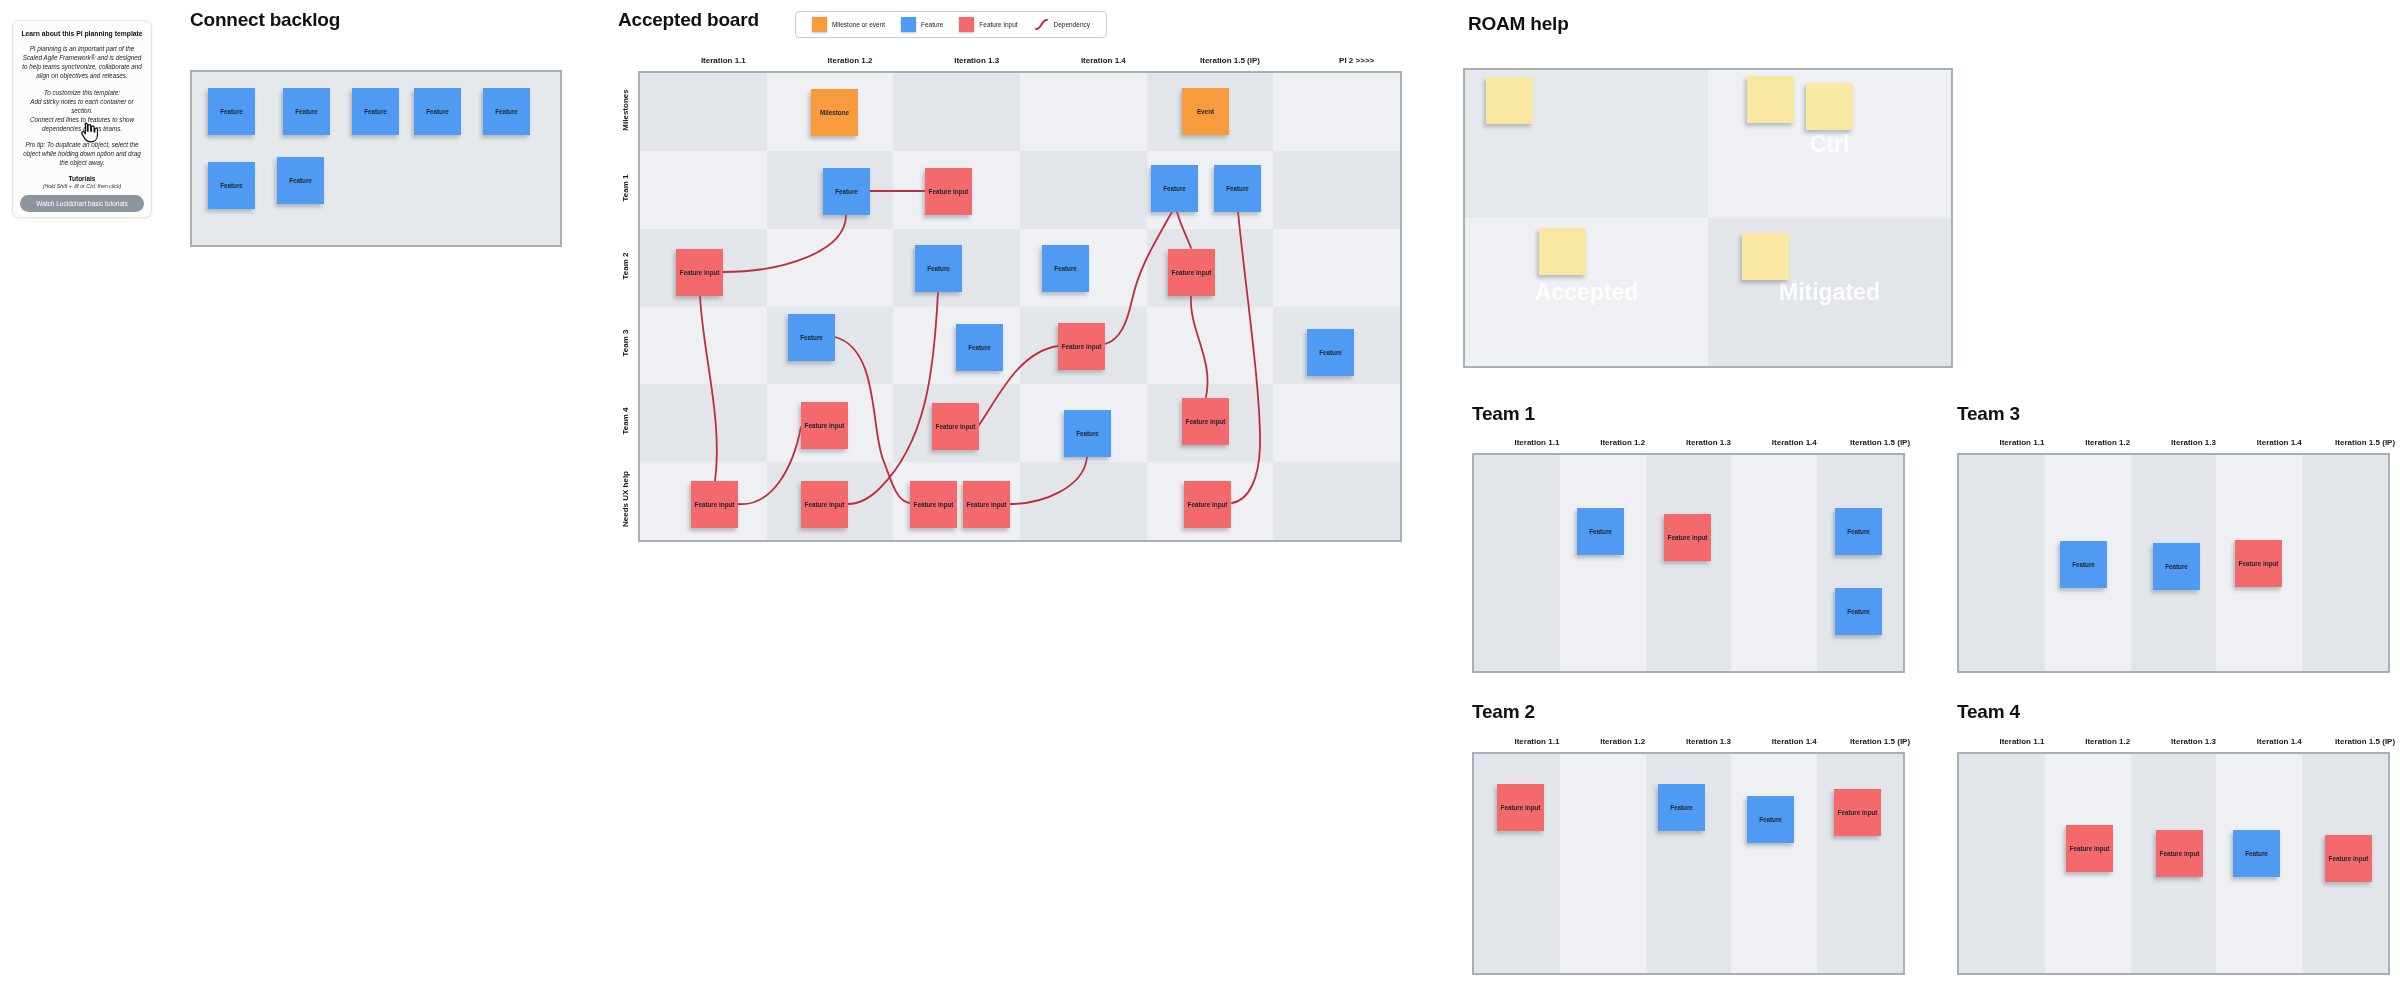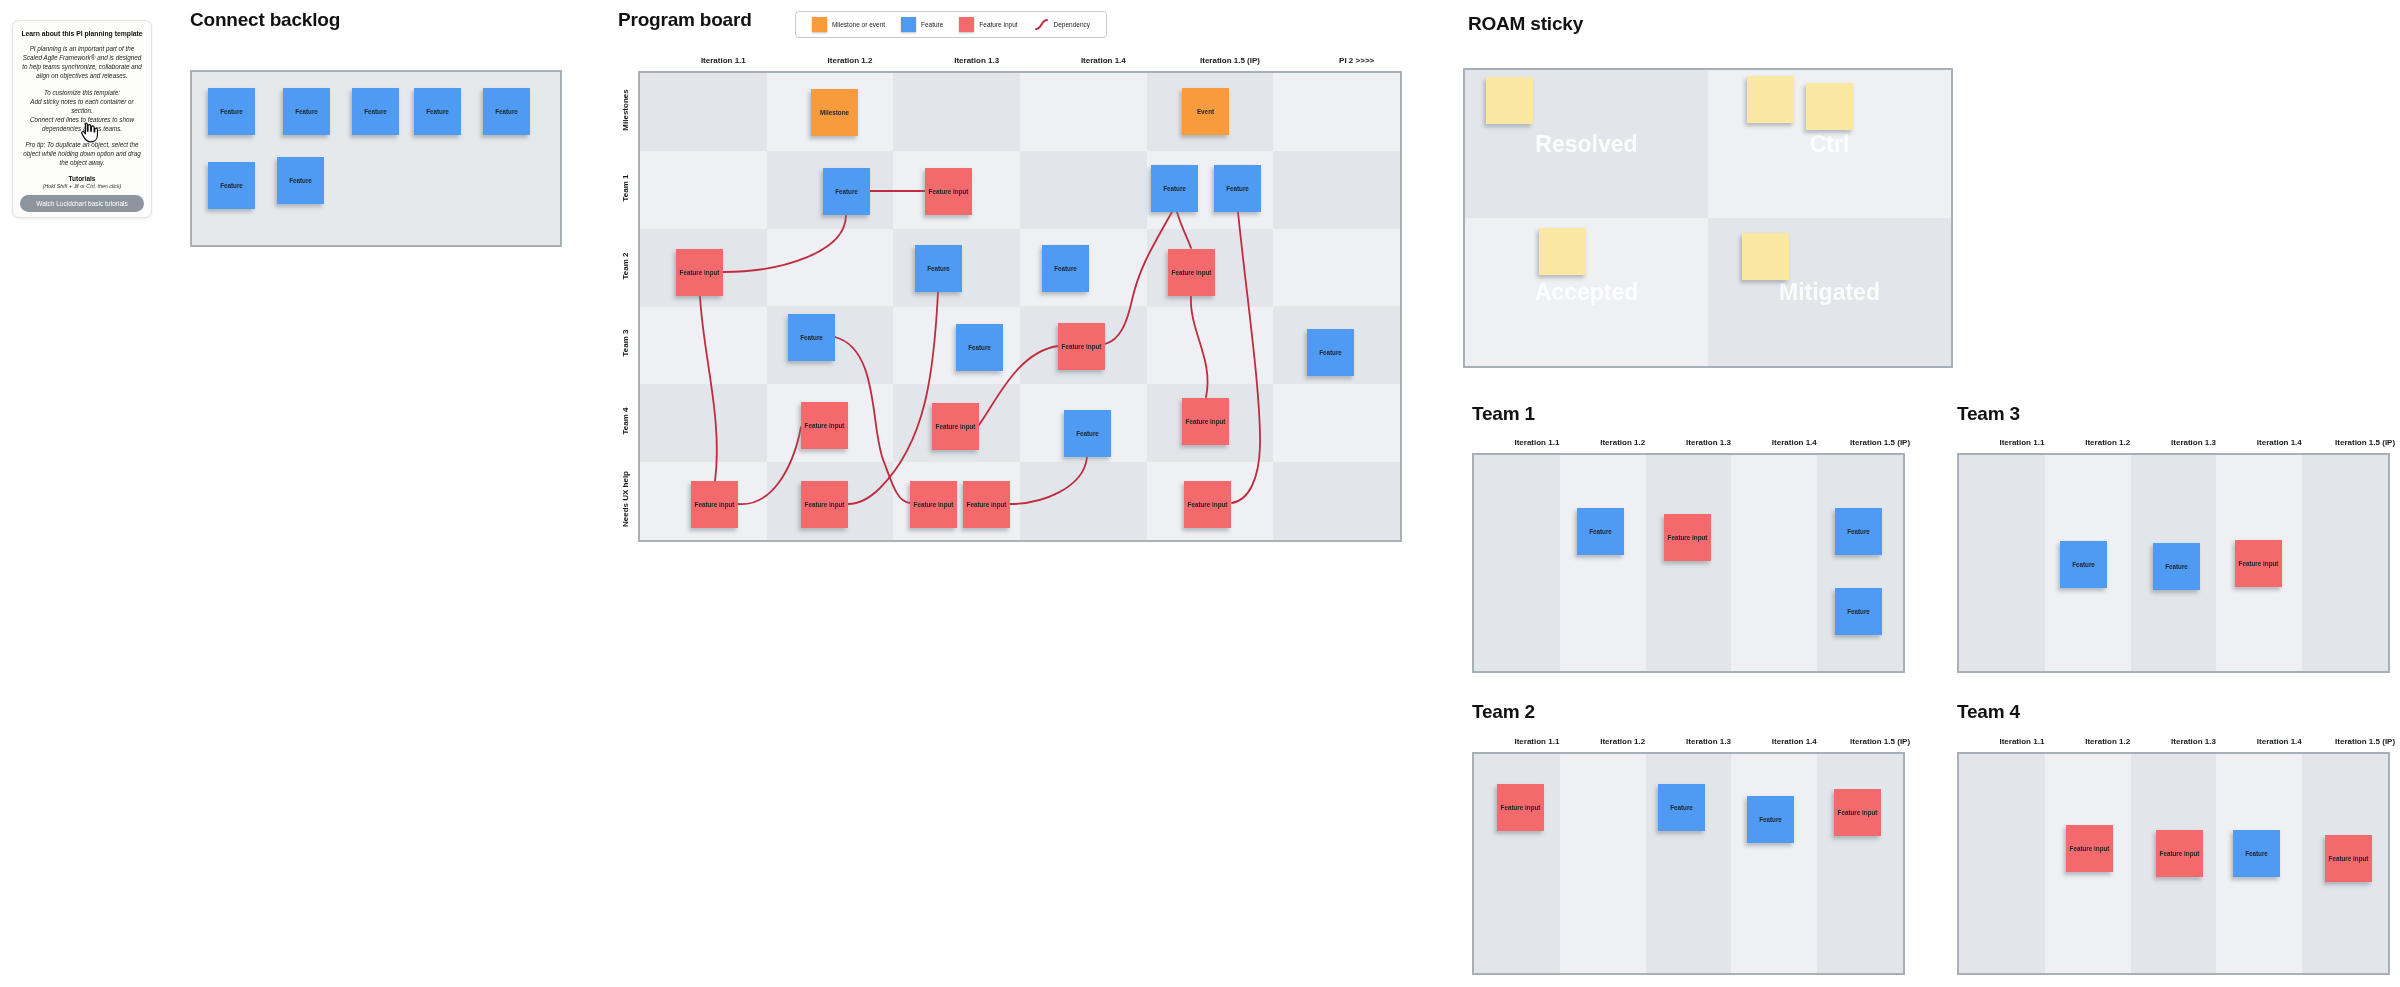--- a/index.html
+++ b/index.html
@@ -81,21 +81,21 @@
           </svg></span>
         <span>Dependency</span>
       </div>
     </div>
 
   <div id="boards">
       <h2 class="board-title" style="left: 190px; top: 9px;">Connect backlog</h2>
       <div class="grid" style="left: 190px; top: 70px; width: 372px; height: 177px; background: rgb(230, 233, 236);">
         <div class="cell" style="left: 0px; top: 0px; width: 368px; height: 173px; background: rgb(230, 233, 236);"></div>
       </div>
-      <h2 class="board-title" style="left: 618px; top: 9px;">Program board</h2>
+      <h2 class="board-title" style="left: 618px; top: 9px;">Accepted board</h2>
       <div class="grid" style="left: 638px; top: 71px; width: 764px; height: 471px; background: rgb(230, 233, 236);">
         <div class="cell" style="left: 0px; top: 0px; width: 126.667px; height: 77.8333px; background: rgb(226, 230, 234);"></div>
         <div class="cell" style="left: 126.667px; top: 0px; width: 126.667px; height: 77.8333px; background: rgb(238, 240, 243);"></div>
         <div class="cell" style="left: 253.333px; top: 0px; width: 126.667px; height: 77.8333px; background: rgb(226, 230, 234);"></div>
         <div class="cell" style="left: 380px; top: 0px; width: 126.667px; height: 77.8333px; background: rgb(238, 240, 243);"></div>
         <div class="cell" style="left: 506.667px; top: 0px; width: 126.667px; height: 77.8333px; background: rgb(226, 230, 234);"></div>
         <div class="cell" style="left: 633.333px; top: 0px; width: 126.667px; height: 77.8333px; background: rgb(238, 240, 243);"></div>
         <div class="cell" style="left: 0px; top: 77.8333px; width: 126.667px; height: 77.8333px; background: rgb(238, 240, 243);"></div>
         <div class="cell" style="left: 126.667px; top: 77.8333px; width: 126.667px; height: 77.8333px; background: rgb(226, 230, 234);"></div>
         <div class="cell" style="left: 253.333px; top: 77.8333px; width: 126.667px; height: 77.8333px; background: rgb(238, 240, 243);"></div>
@@ -132,25 +132,22 @@
       <div class="col-header" style="left: 954.667px; top: 56px;">Iteration 1.3</div>
       <div class="col-header" style="left: 1081.33px; top: 56px;">Iteration 1.4</div>
       <div class="col-header" style="left: 1208px; top: 56px;">Iteration 1.5 (IP)</div>
       <div class="col-header" style="left: 1334.67px; top: 56px;">PI 2 &gt;&gt;&gt;&gt;</div>
       <div class="row-label" style="left: 625px; top: 109.917px;">Milestones</div>
       <div class="row-label" style="left: 625px; top: 187.75px;">Team 1</div>
       <div class="row-label" style="left: 625px; top: 265.583px;">Team 2</div>
       <div class="row-label" style="left: 625px; top: 343.417px;">Team 3</div>
       <div class="row-label" style="left: 625px; top: 421.25px;">Team 4</div>
       <div class="row-label" style="left: 625px; top: 499.083px;">Needs UX help</div>
-      <h2 class="board-title" style="left: 1468px; top: 13px;">ROAM sticky</h2>
+      <h2 class="board-title" style="left: 1468px; top: 13px;">ROAM help</h2>
       <div class="grid" style="left: 1463px; top: 68px; width: 490px; height: 300px; background: rgb(230, 233, 236);">
-        <div class="cell" style="left: 0px; top: 0px; width: 243px; height: 148px; background: rgb(226, 230, 234);">
-          <div class="quad-label" style="left: 121.5px; top: 74px;">Resolved</div>
-        </div>
         <div class="cell" style="left: 243px; top: 0px; width: 243px; height: 148px; background: rgb(238, 240, 243);">
           <div class="quad-label" style="left: 121.5px; top: 74px;">Ctrl</div>
         </div>
         <div class="cell" style="left: 243px; top: 148px; width: 243px; height: 148px; background: rgb(226, 230, 234);">
           <div class="quad-label" style="left: 121.5px; top: 74px;">Mitigated</div>
         </div>
         <div class="cell" style="left: 0px; top: 148px; width: 243px; height: 148px; background: rgb(238, 240, 243);">
           <div class="quad-label" style="left: 121.5px; top: 74px;">Accepted</div>
         </div>
       </div>

